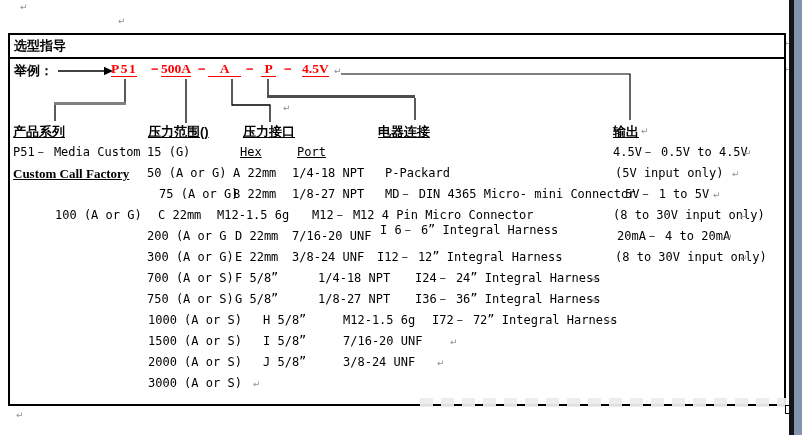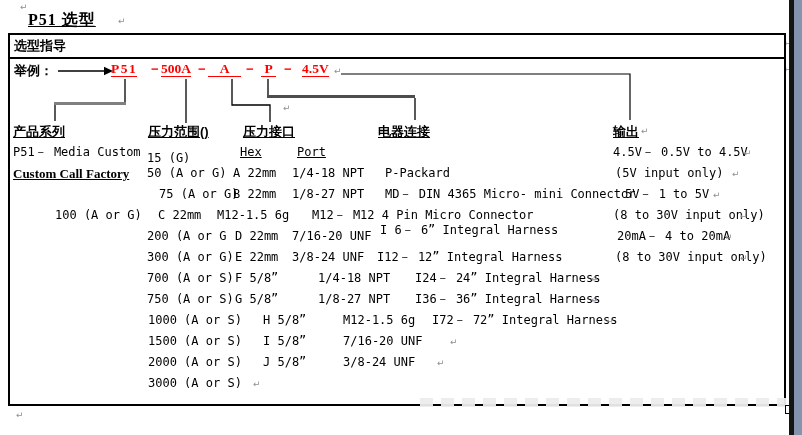--- a/index.html
+++ b/index.html
@@ -45,21 +45,20 @@
 
   <span class="pil" style="left:20px;top:2px">↵</span>
   <span class="pil" style="left:118px;top:16px">↵</span>
   <span class="pil" style="left:334px;top:66px">↵</span>
   <span class="pil" style="left:283px;top:103px">↵</span>
   <span class="pil" style="left:784px;top:38px">↵</span>
   <span class="pil" style="left:784px;top:64px">↵</span>
   <span class="pil" style="left:641px;top:126px">↵</span>
   <span class="pil" style="left:16px;top:410px">↵</span>
 
-  <div class="doc-title">P51 选型</div>
 
   <div class="tbl-frame"></div>
   <div class="tbl-divider"></div>
   <div class="guide-header">选型指导</div>
 
   <div class="example-label">举例：</div>
   <span class="seg" style="left:111px;letter-spacing:1.5px">P51</span>
   <span class="sepdash" style="left:148px">－</span>
   <span class="seg" style="left:161px">500A</span>
   <span class="sepdash" style="left:195px">－</span>
@@ -84,21 +83,21 @@
   </svg>
 
   <span class="colhead" style="left:13px">产品系列</span>
   <span class="colhead" style="left:148px">压力范围()</span>
   <span class="colhead" style="left:243px">压力接口</span>
   <span class="colhead" style="left:378px">电器连接</span>
   <span class="colhead" style="left:613px">输出</span>
 
   <div id="rows">
       <span class="mono" style="left: 13px; top: 146px;">P51－ Media Custom</span>
-      <span class="mono" style="left: 147px; top: 152px;">15 (G)</span>
+      <span class="mono" style="left: 147px; top: 146px;">15 (G)</span>
       <span class="mono uline" style="left: 240px; top: 146px;">Hex</span>
       <span class="mono uline" style="left: 297px; top: 146px;">Port</span>
       <span class="mono" style="left: 613px; top: 146px;">4.5V－ 0.5V to 4.5V</span>
       <span class="pil" style="left: 744px; top: 148px;">↵</span>
       <span class="mono serifbold" style="left: 13px; top: 167px; text-decoration: underline;">Custom Call Factory</span>
       <span class="mono" style="left: 147px; top: 167px;">50 (A or G)</span>
       <span class="mono" style="left: 233px; top: 167px;">A 22mm</span>
       <span class="mono" style="left: 292px; top: 167px;">1/4-18 NPT</span>
       <span class="mono" style="left: 385px; top: 167px;">P-Packard</span>
       <span class="mono" style="left: 615px; top: 167px;">(5V input only)</span>

